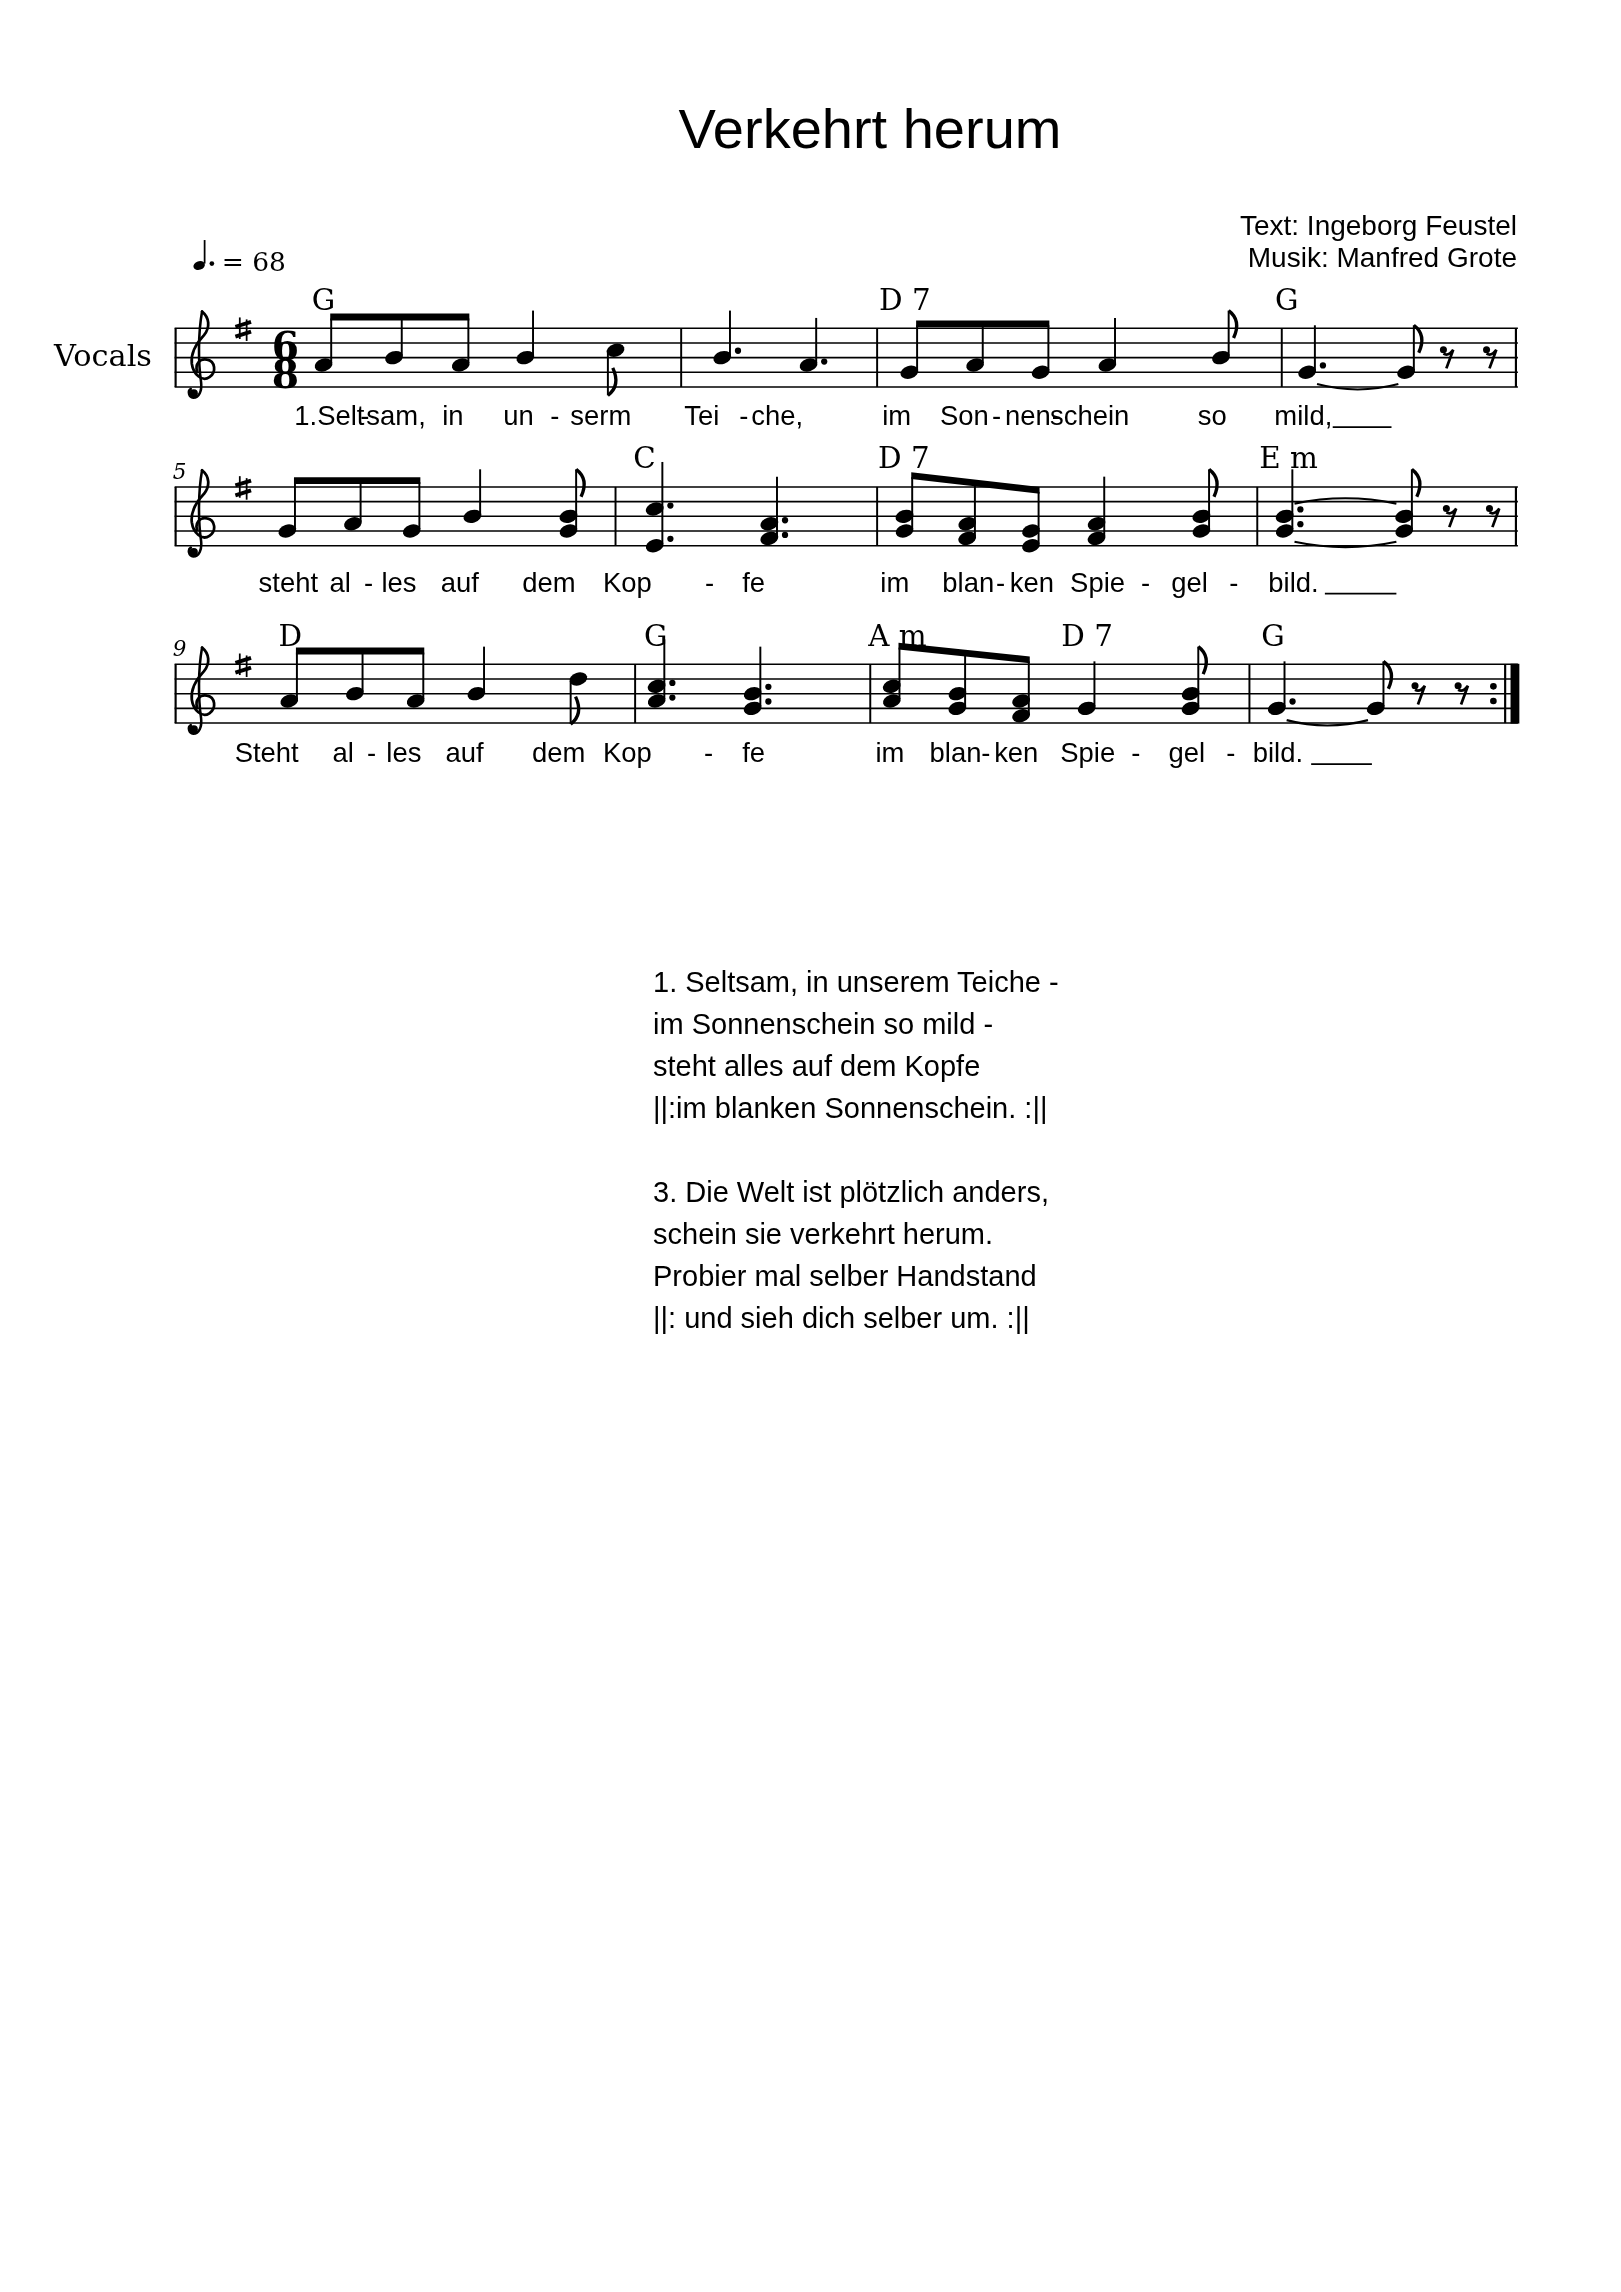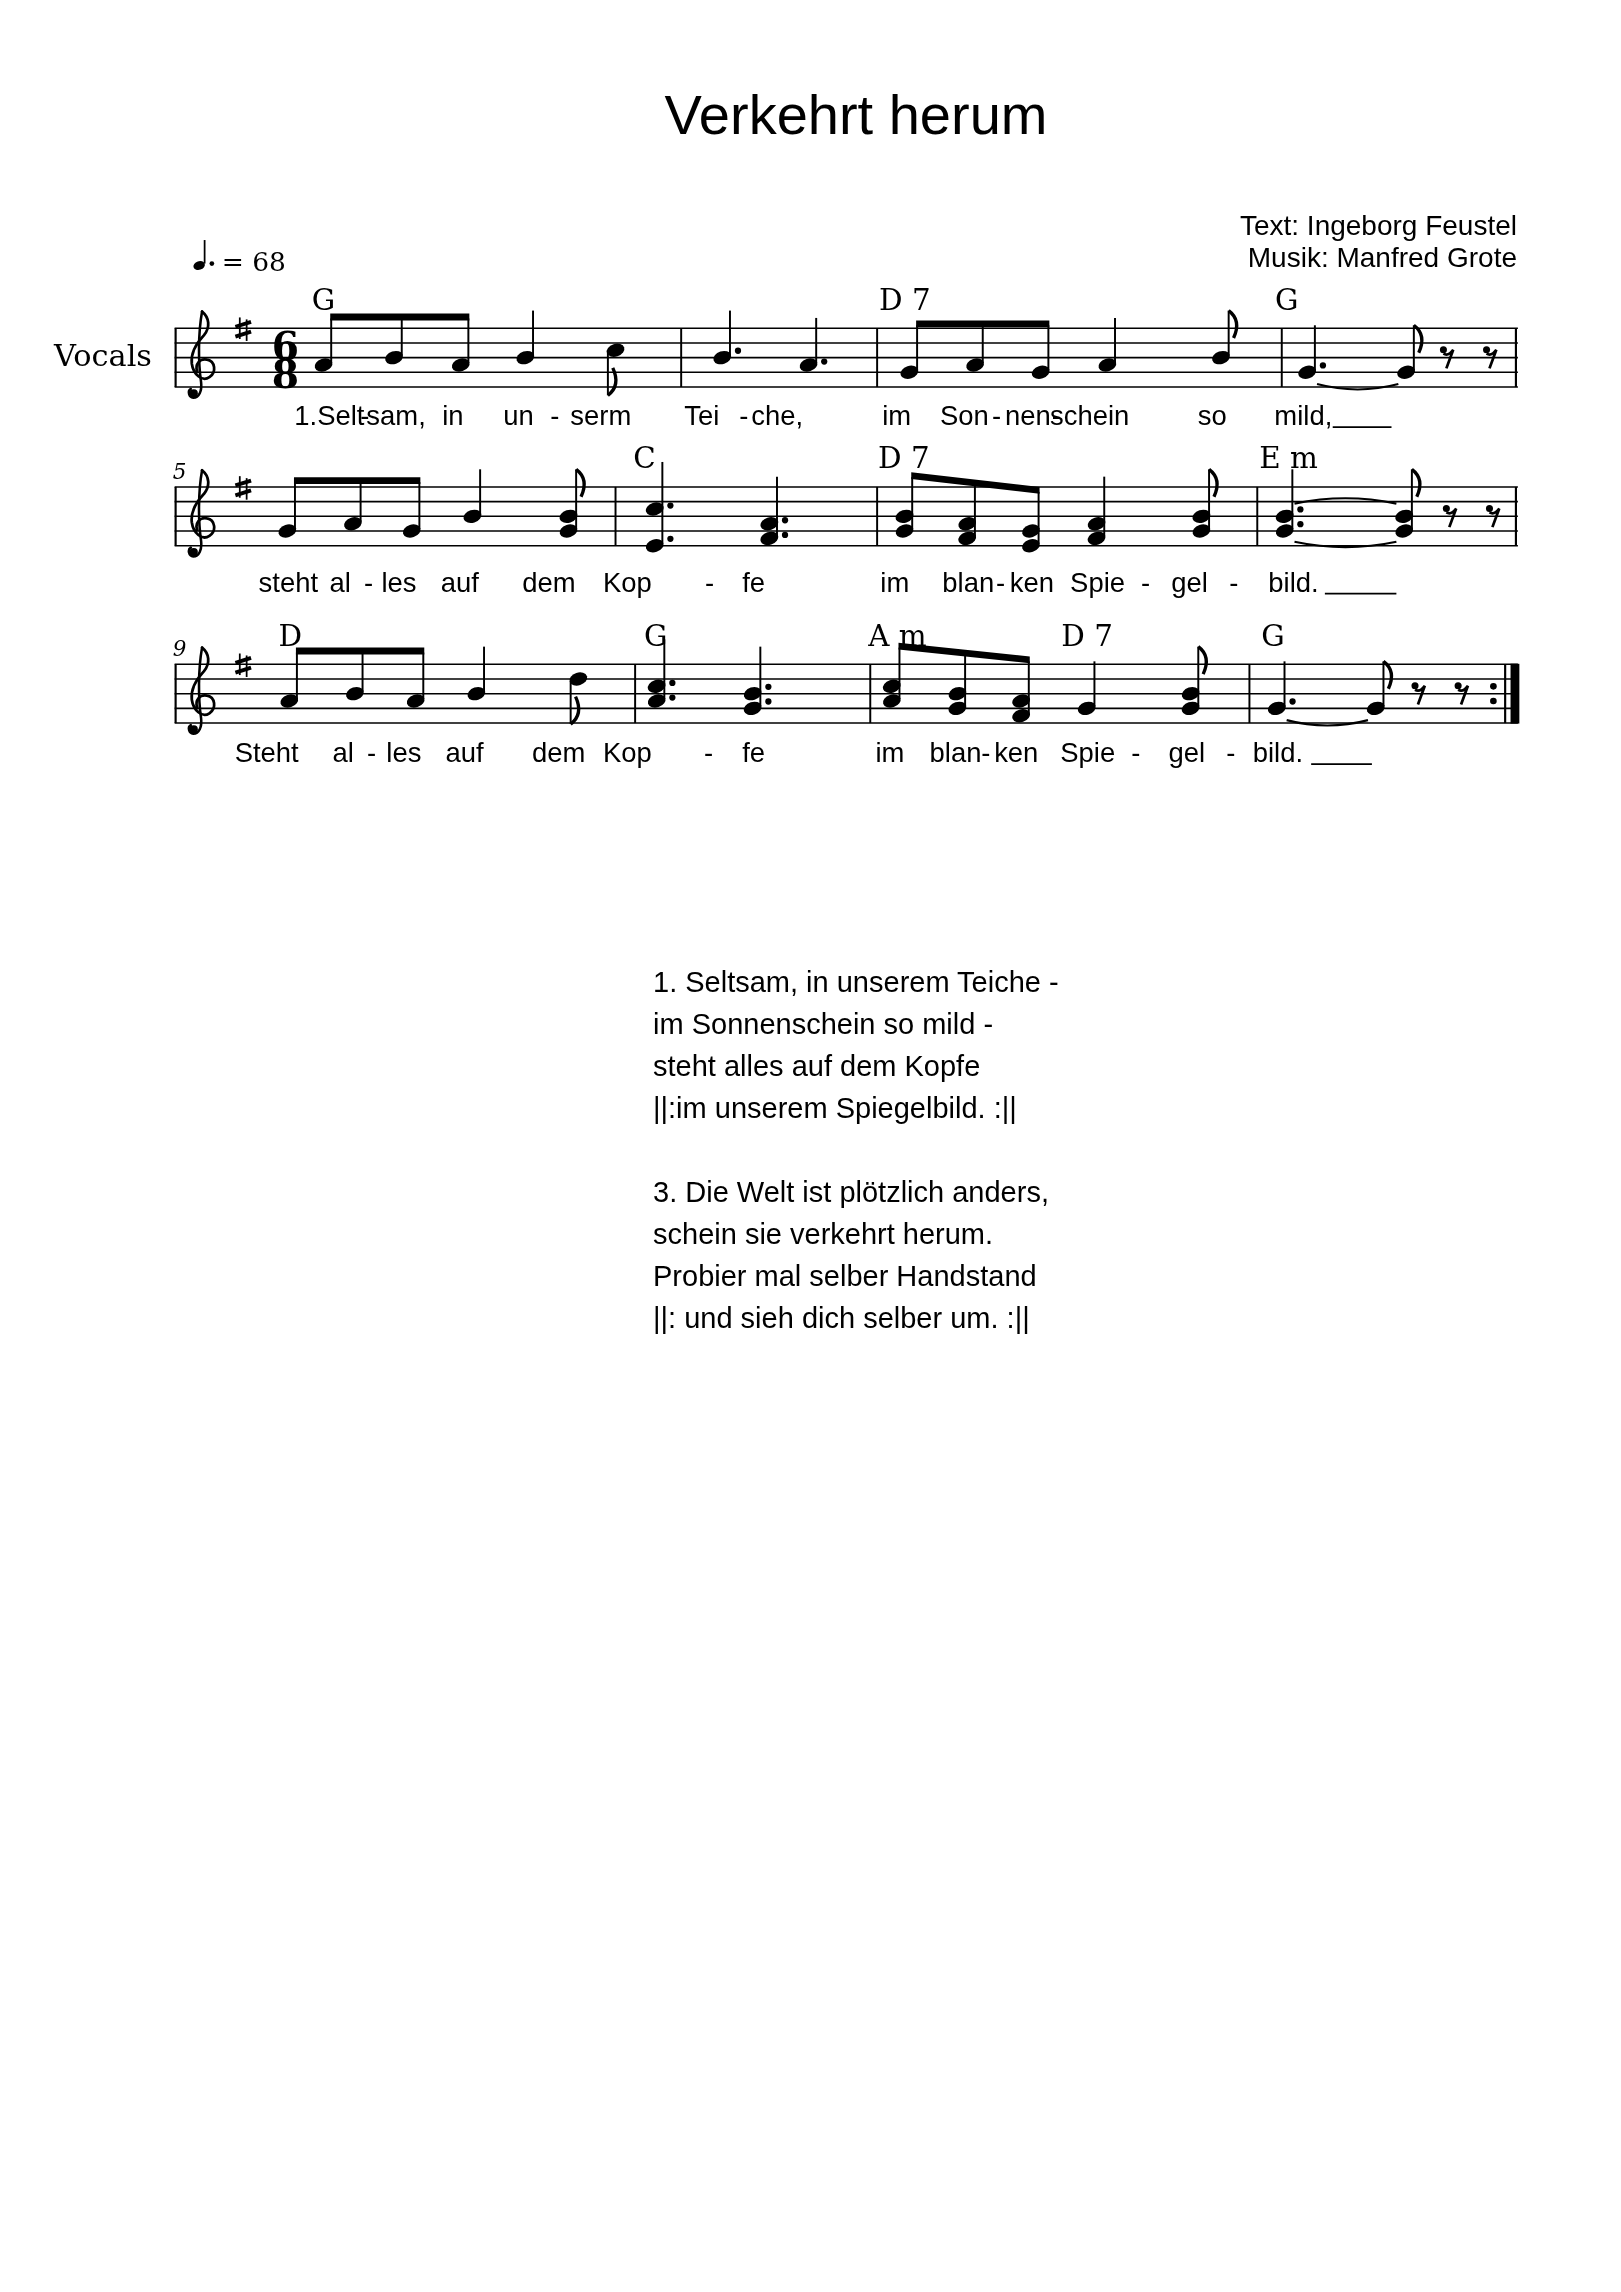--- a/index.html
+++ b/index.html
@@ -1,19 +1,19 @@
 <!DOCTYPE html>
 <html><head>
 <meta charset="utf-8">
 <style>
   html,body{margin:0;padding:0;background:#888;}
   .page{position:relative;width:1621px;height:2293px;background:#ffffff;color:#000;
         font-family:"Liberation Sans",sans-serif;overflow:hidden;}
   .title{position:absolute;top:82px;left:856px;transform:translateX(-50%);
-         font-size:56px;font-weight:400;white-space:nowrap;margin:0;}
+         font-size:56px;font-weight:400;white-space:nowrap;margin:14px;}
   .credits{position:absolute;top:202px;right:104px;text-align:right;
            font-size:28px;line-height:32px;margin-top:8px;}
   svg.score{position:absolute;top:0;left:0;}
   .verses{position:absolute;left:653px;top:954px;font-size:29px;line-height:42px;}
   .verses p{margin:7px 0 42px 0;}
 </style>
 </head>
 <body>
 
 <div class="page">
@@ -417,21 +417,21 @@
         <circle cx="216" cy="269" r="2.4" fill="#000"></circle>
         <text x="226" y="277" fill="#000" text-anchor="start" font-size="27" font-family="&quot;DejaVu Serif&quot;,serif">= 68</text>
       </g>
     </svg>
 
   <div class="verses">
     <p>
       <span>1. Seltsam, in unserem Teiche -</span><br>
       <span>im Sonnenschein so mild -</span><br>
       <span>steht alles auf dem Kopfe</span><br>
-      <span>||:im unserem Spiegelbild. :||</span>
+      <span>||:im blanken Sonnenschein. :||</span>
     </p>
     <p>
       <span>3. Die Welt ist plötzlich anders,</span><br>
       <span>schein sie verkehrt herum.</span><br>
       <span>Probier mal selber Handstand</span><br>
       <span>||: und sieh dich selber um. :||</span>
     </p>
   </div>
 </div>
 

